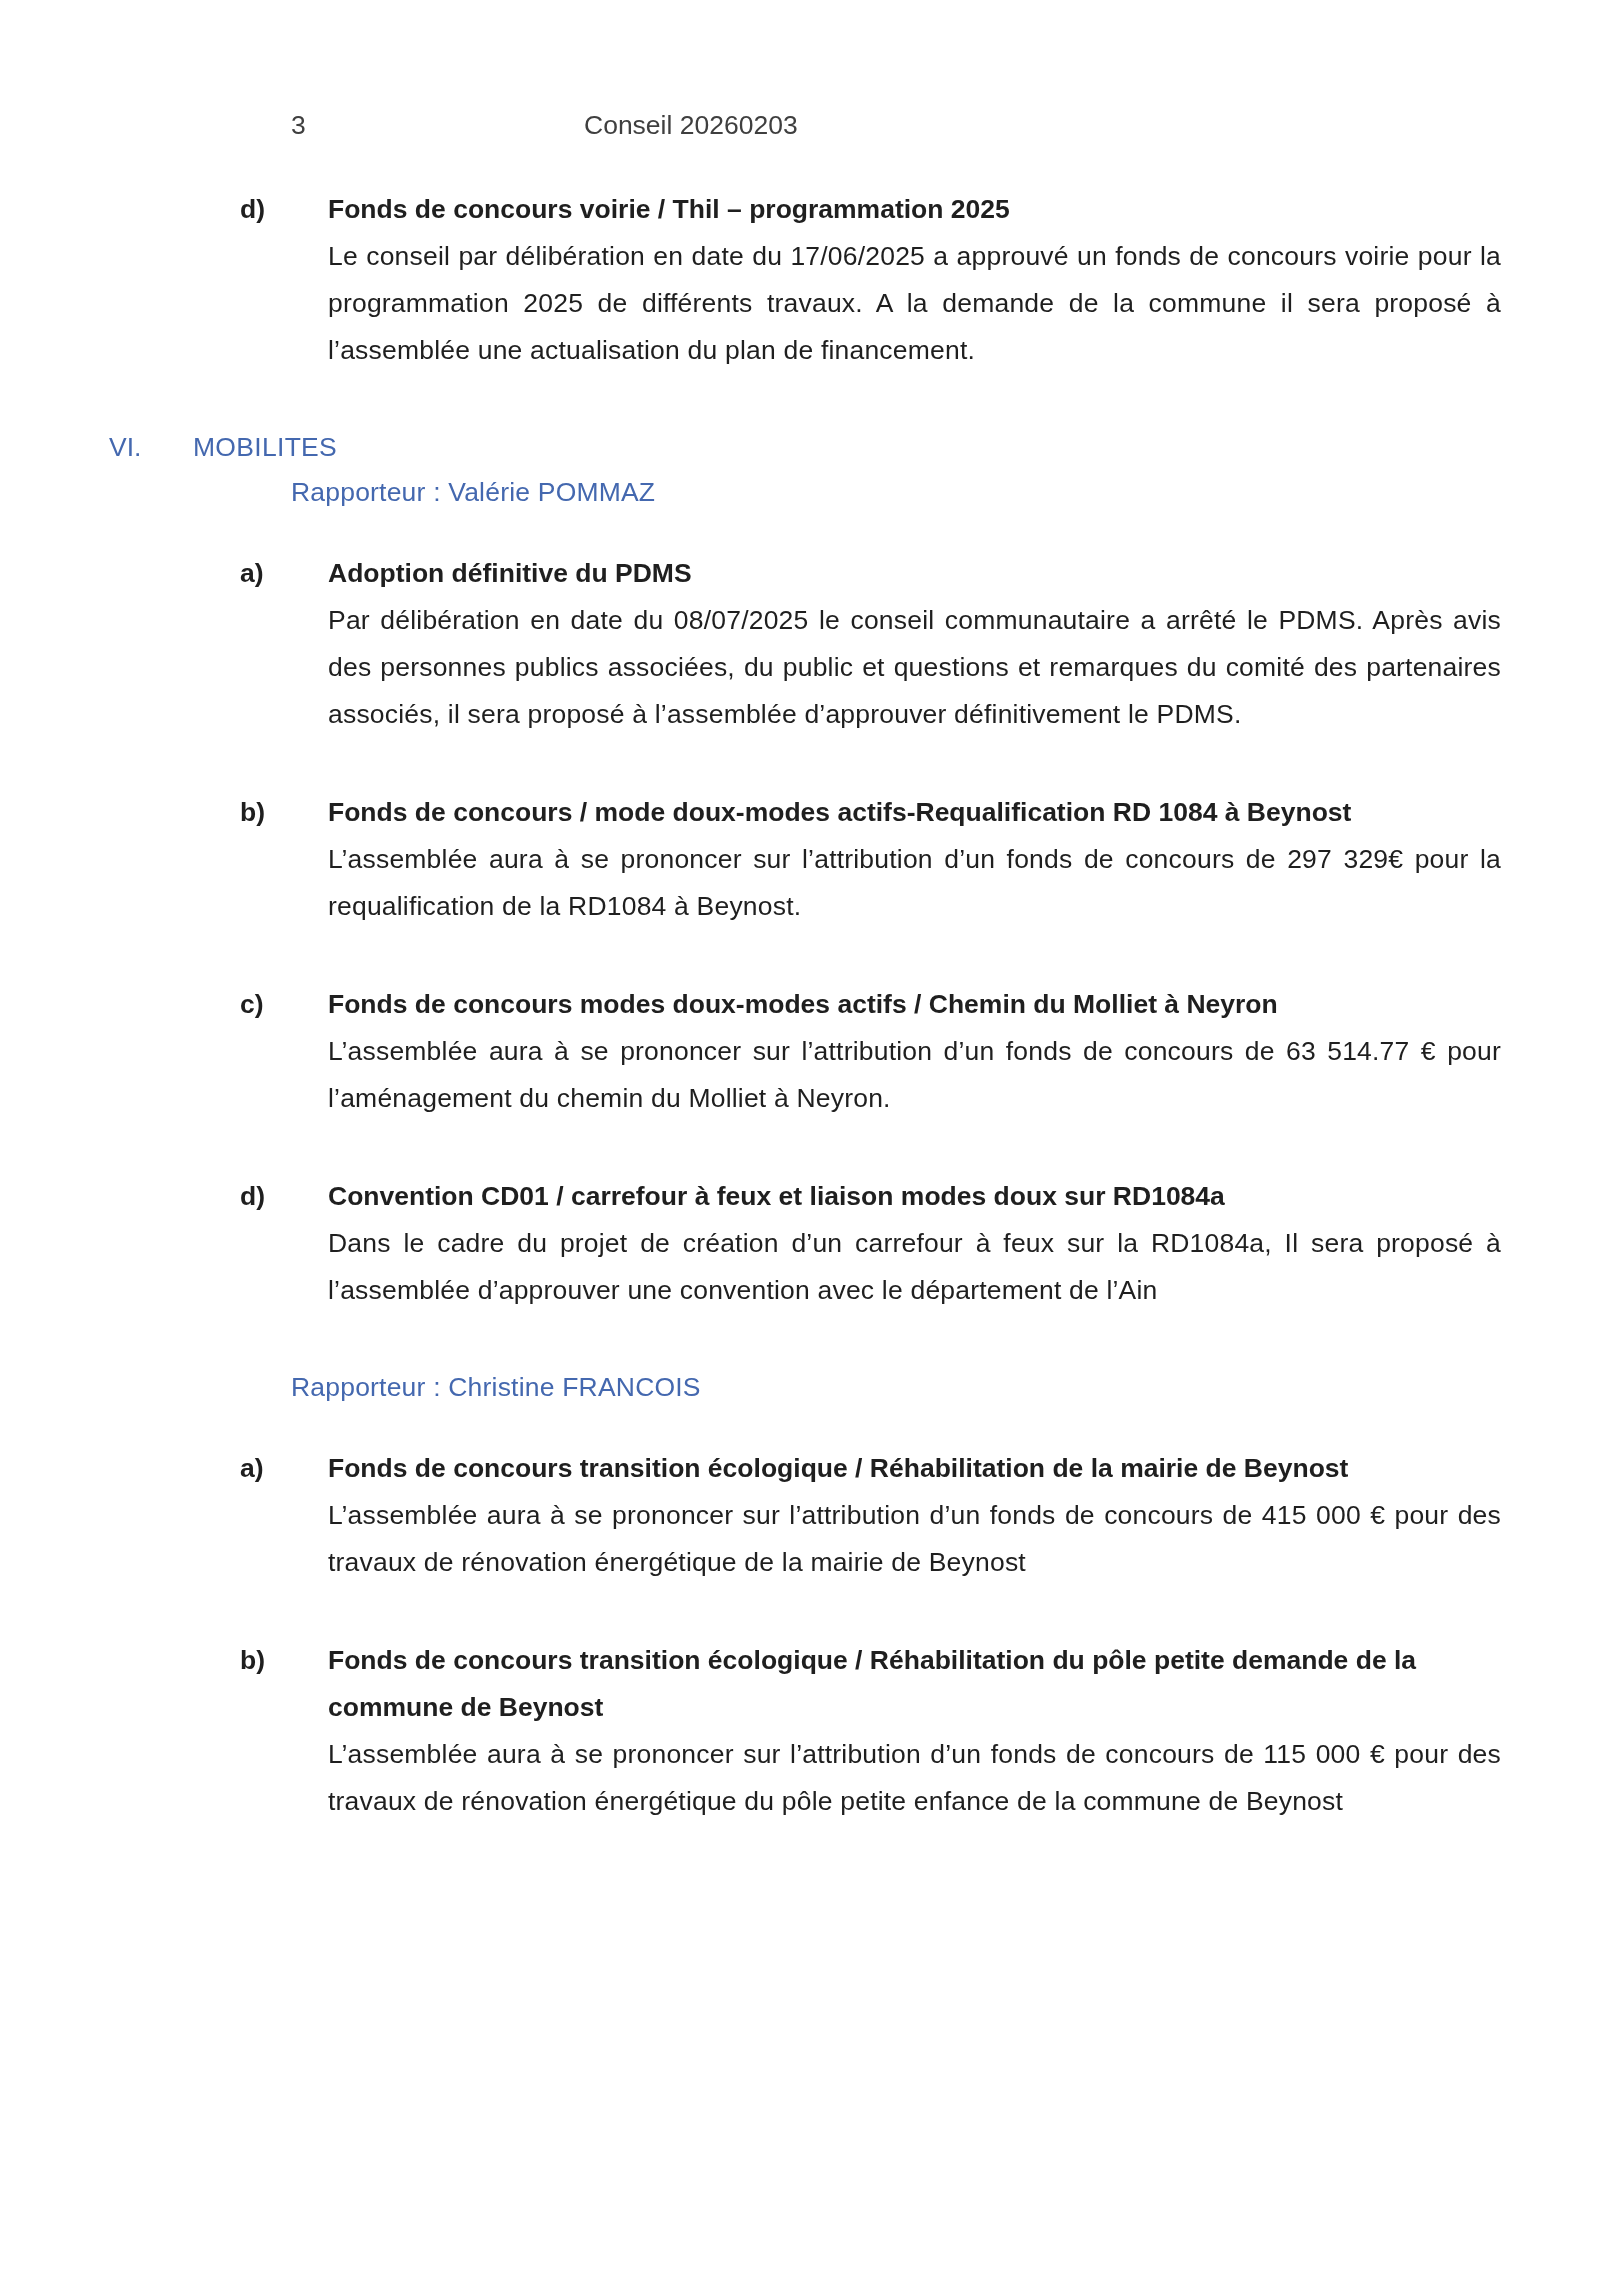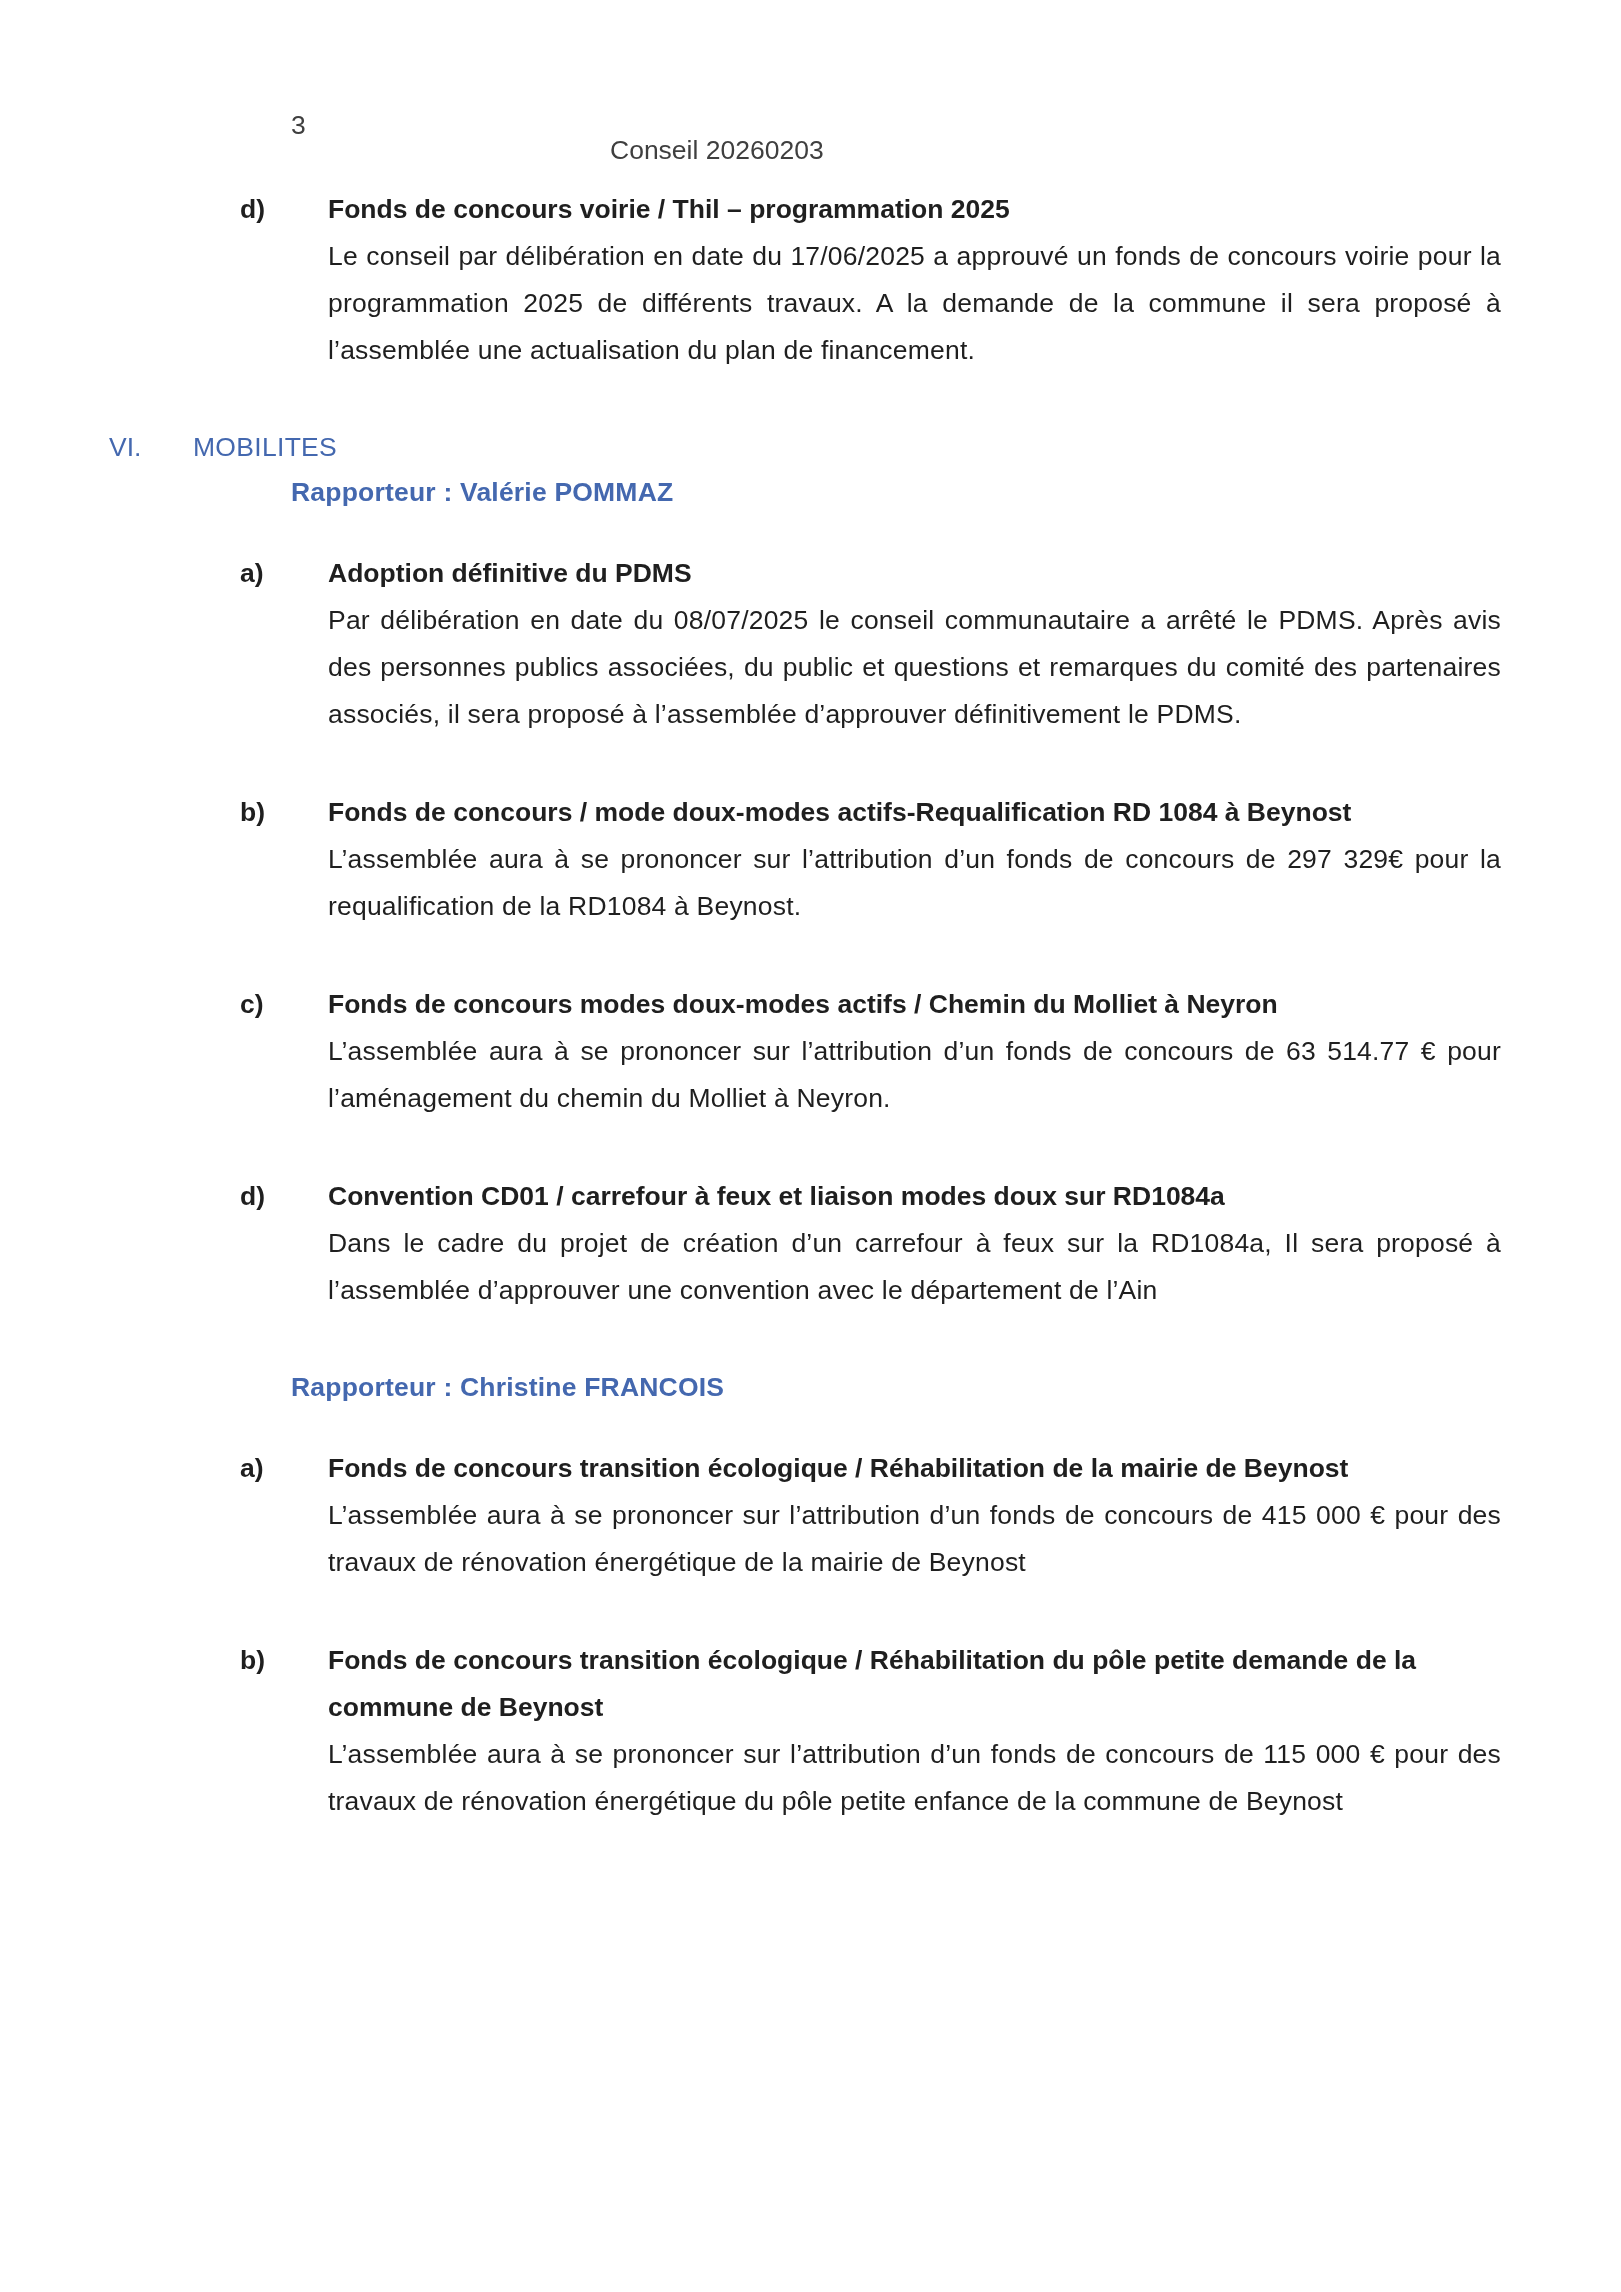--- a/index.html
+++ b/index.html
@@ -15,36 +15,36 @@
     height:2293px;
     background:#ffffff;
     font-family:"Liberation Sans", sans-serif;
     font-size:26.5px;
     color:var(--body-text);
     overflow:hidden;
   }
   
   .page-header{position:absolute;top:110px;left:0;width:100%;height:39px;color:var(--header-text);}
   .page-number{position:absolute;left:291px;top:0;}
-  .header-title{position:absolute;left:610px;top:0;margin-top:25px;}
+  .header-title{position:absolute;left:584px;top:0;}
 
   
   .content{position:absolute;top:186px;left:0;width:1621px;}
 
   .item{display:flex;margin-bottom:51px;}
   .item .marker{flex:0 0 44px;margin-left:240px;font-weight:700;line-height:47px;}
   .item .cols{width:1173px;margin-left:44px;}
   .item .item-title{font-weight:700;line-height:47px;}
   .item .item-body{line-height:47px;text-align:justify;letter-spacing:0.2px;}
 
   .section-head{margin-bottom:35px;color:var(--accent);}
   .section-row{display:flex;}
   .section-num{flex:0 0 84px;margin-left:109px;line-height:45px;}
   .section-title{line-height:45px;letter-spacing:0.3px;}
-  .rapporteur{margin-left:291px;line-height:45px;font-weight:700;letter-spacing:0.2px;}
+  .rapporteur{margin-left:291px;line-height:45px;font-weight:400;letter-spacing:0.2px;}
 </style>
 </head>
 <body>
 
 <div class="page">
 
   <div class="page-header">
     <span class="page-number">3</span>
     <span class="header-title">Conseil 20260203</span>
   </div>

